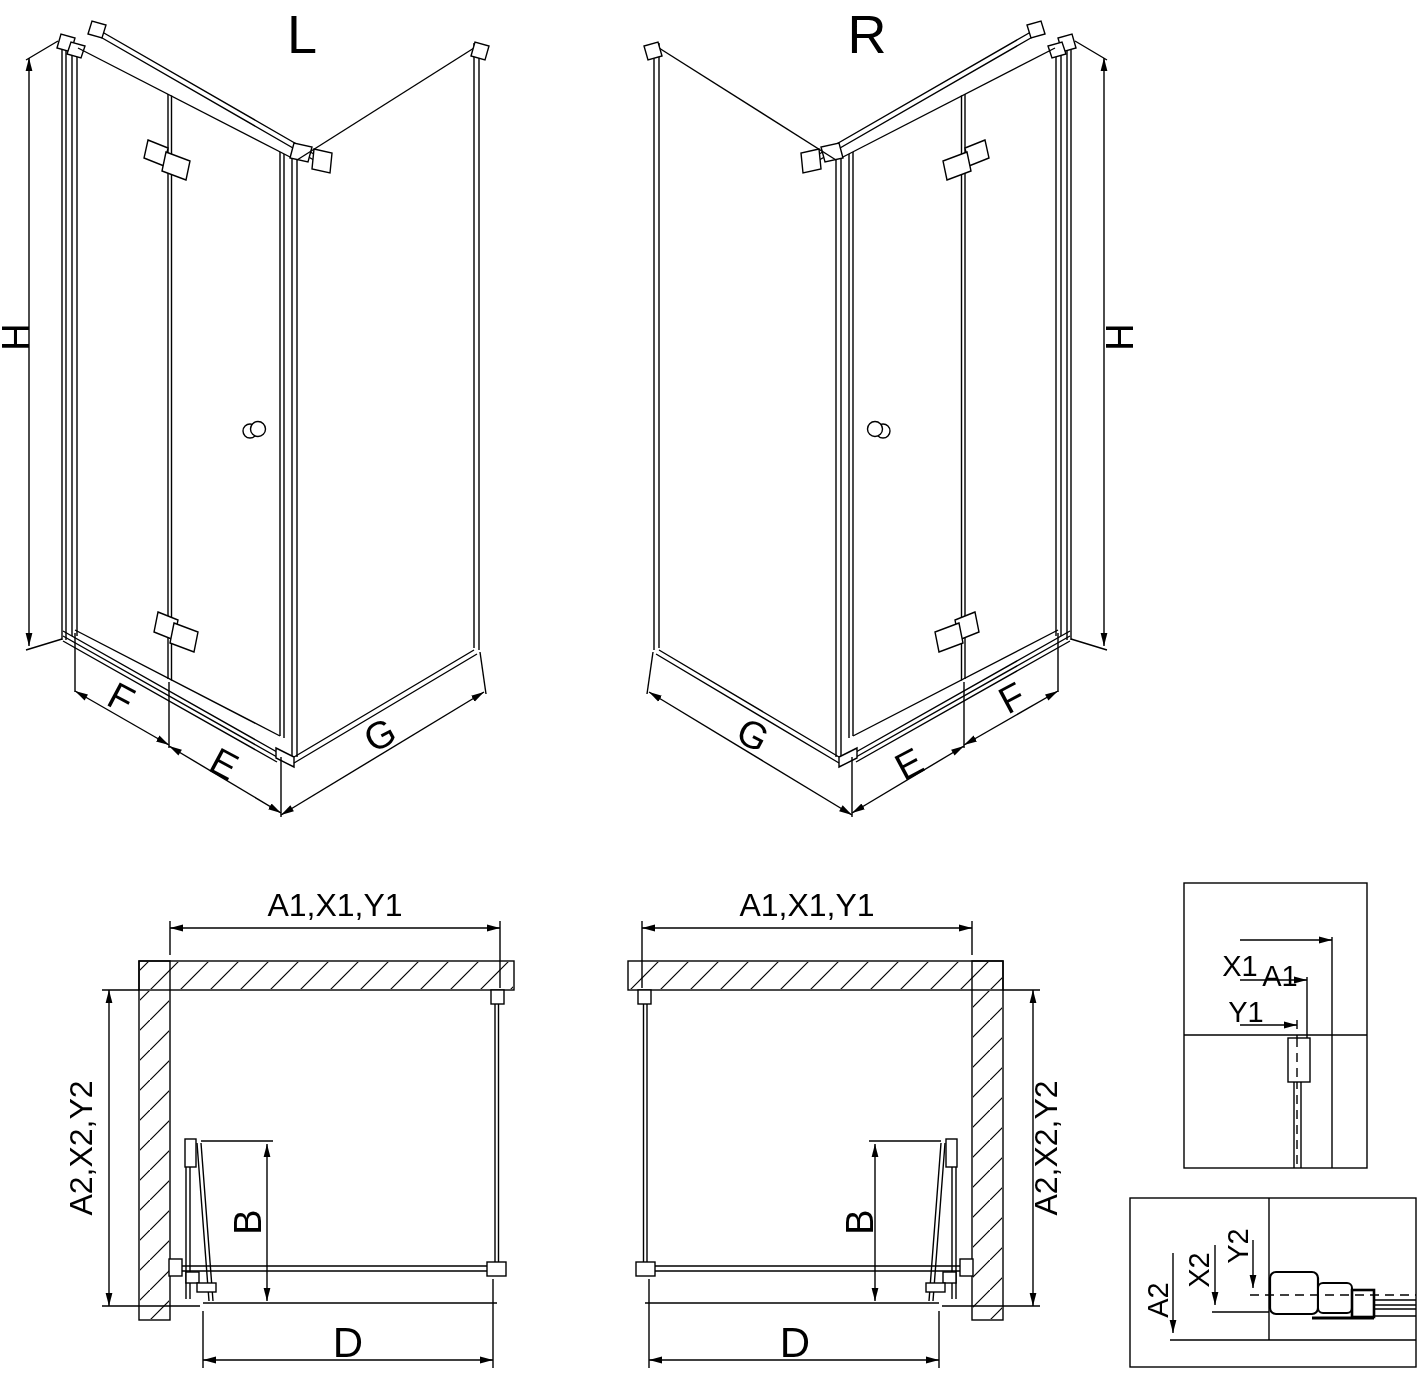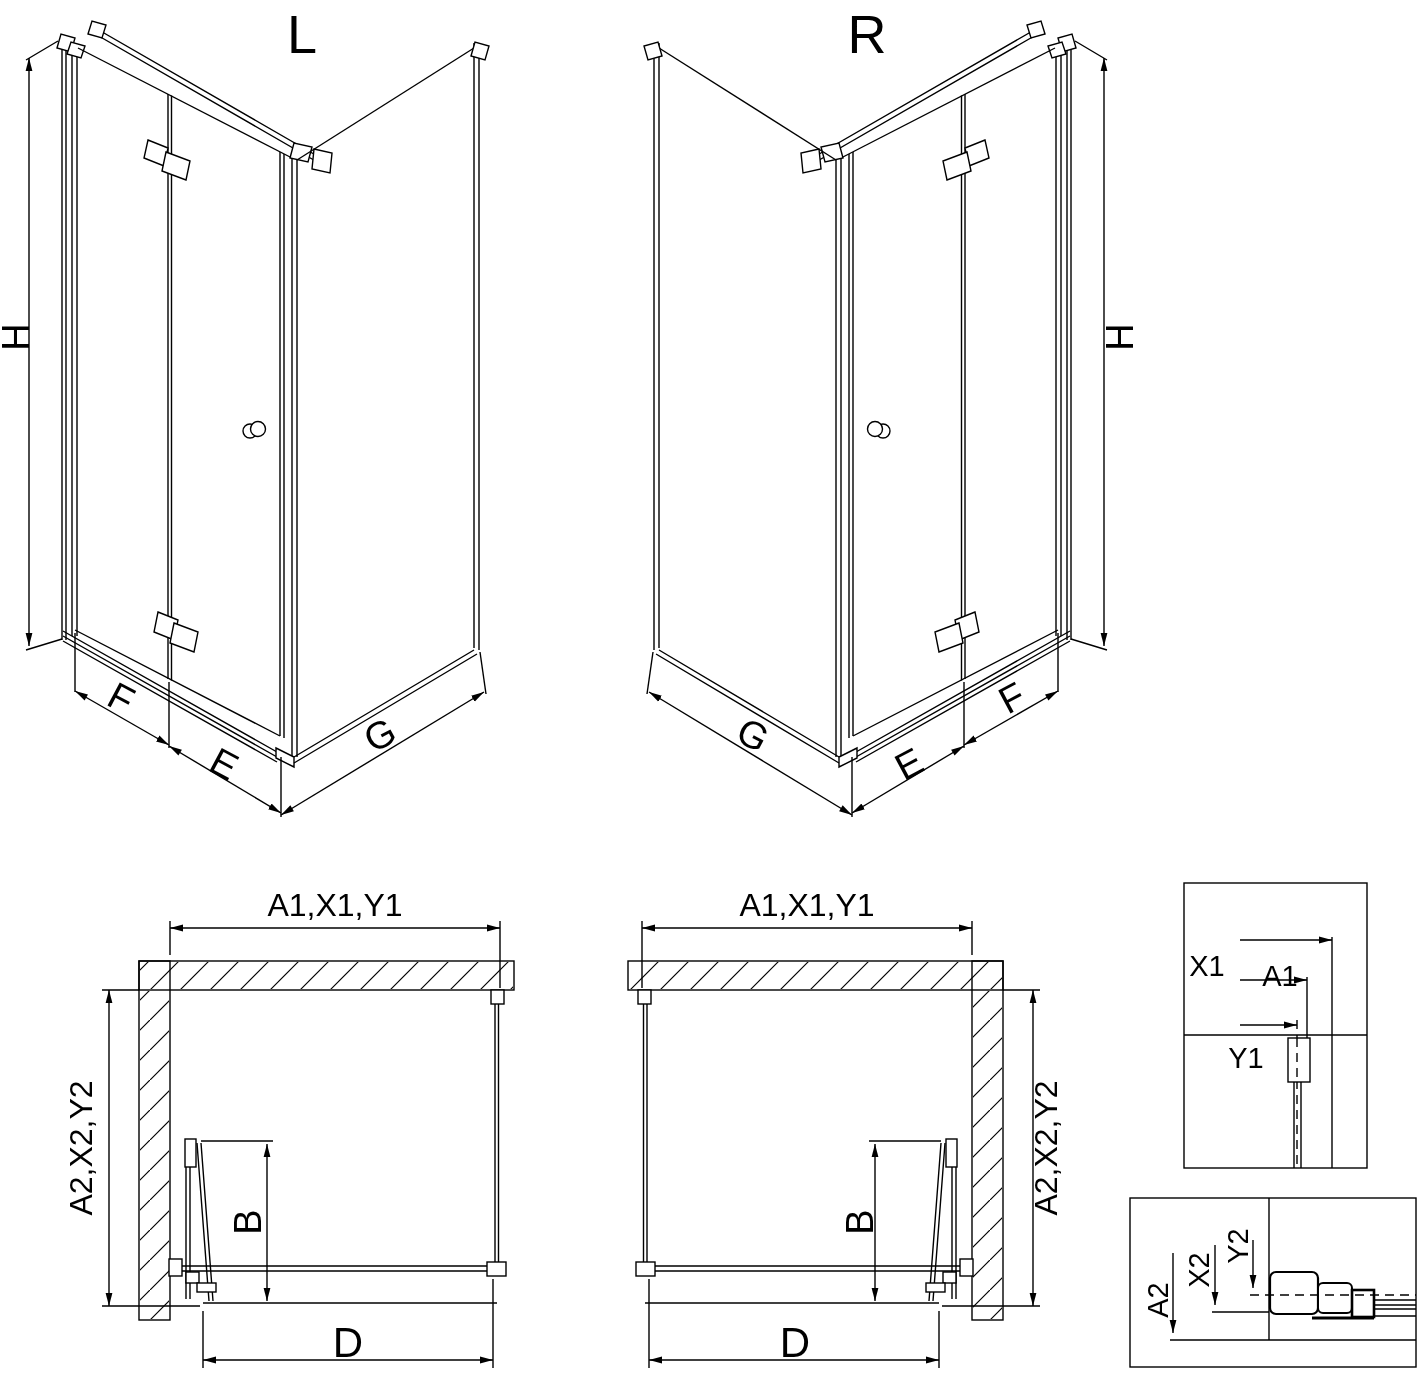--- a/index.html
+++ b/index.html
@@ -179,19 +179,19 @@
 <span class="lbl plan r90" style="left:81px;top:1148px;">A2,X2,Y2</span>
 <span class="lbl mid r90" style="left:248px;top:1222px;">B</span>
 <span class="lbl d" style="left:348px;top:1343px;">D</span>
 
 <span class="lbl plan" style="left:807px;top:905px;">A1,X1,Y1</span>
 <span class="lbl plan r90" style="left:1046px;top:1148px;">A2,X2,Y2</span>
 <span class="lbl mid r90" style="left:860px;top:1222px;">B</span>
 <span class="lbl d" style="left:795px;top:1343px;">D</span>
 
 <span class="lbl det" style="left:1280px;top:976px;">A1</span>
-<span class="lbl det" style="left:1207px;top:966px;">X1</span>
-<span class="lbl det" style="left:1246px;top:1012px;margin-top:46px;">Y1</span>
+<span class="lbl det" style="left:1240px;top:966px;">X1</span>
+<span class="lbl det" style="left:1246px;top:1012px;">Y1</span>
 <span class="lbl det r90" style="left:1158px;top:1300px;">A2</span>
 <span class="lbl det r90" style="left:1199px;top:1270px;">X2</span>
 <span class="lbl det r90" style="left:1238px;top:1246px;">Y2</span>
 
 </div>
 
 </body></html>

